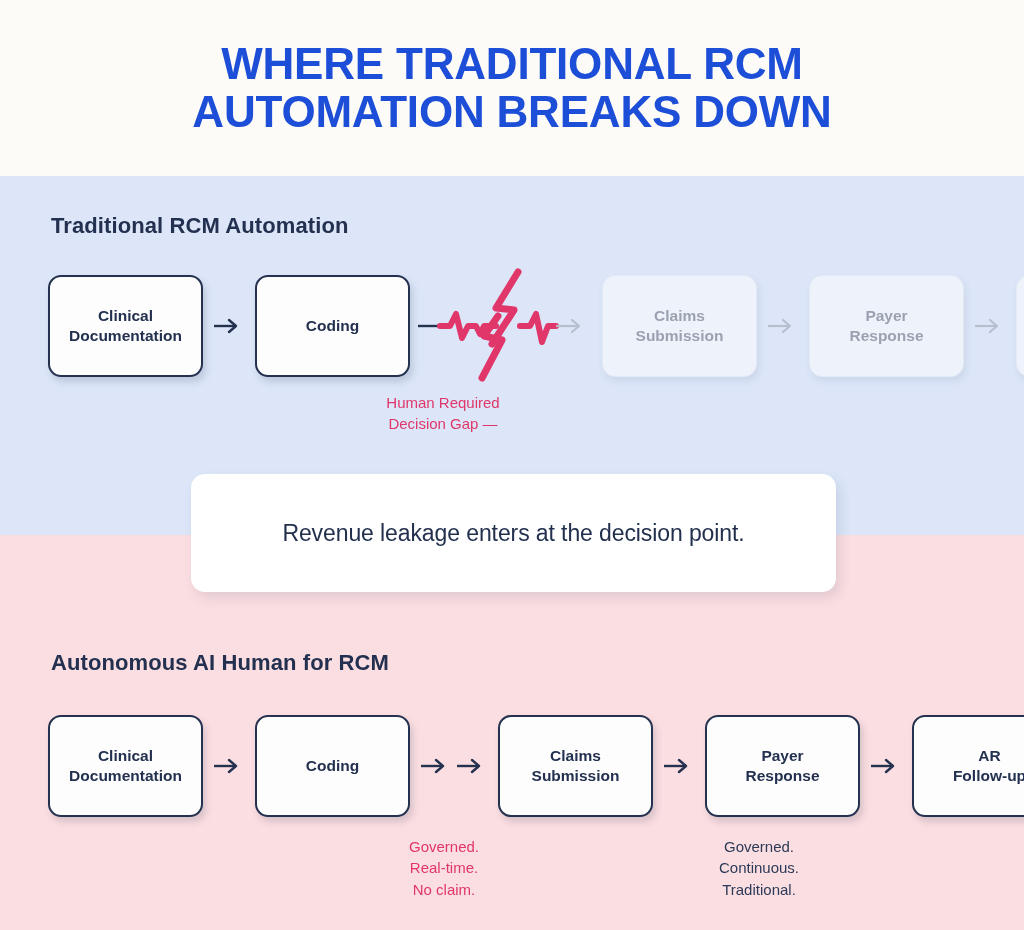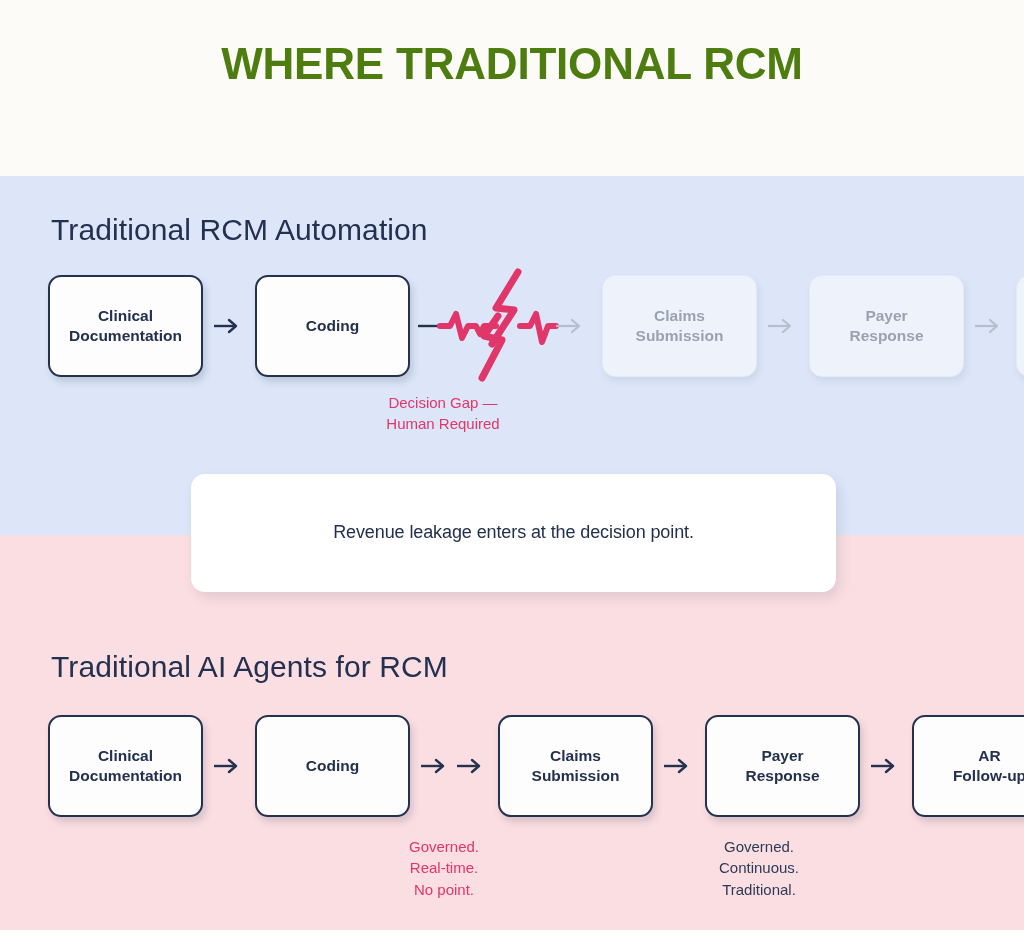--- a/index.html
+++ b/index.html
@@ -31,30 +31,30 @@
   .title-wrap {
     position: absolute;
     top: 40px; left: 0; width: 1024px;
     text-align: center;
   }
   .title-line {
     font-size: 44px;
     font-weight: 700;
     letter-spacing: -0.2px;
     line-height: 1.08;
-    color: #4d7c0f;
+    color: #1d4ed8;
     text-transform: uppercase;
     font-stretch: condensed;
   }
 
   
   .section-heading {
     position: absolute;
-    font-size: 30px;
-    font-weight: 400;
+    font-size: 22px;
+    font-weight: 700;
     color: #23304f;
     letter-spacing: 0.1px;
   }
   #heading-traditional { top: 213px; left: 51px; }
   #heading-autonomous  { top: 650px; left: 51px; }
 
   
   .flow-row {
     position: absolute;
     left: 48px;
@@ -151,36 +151,37 @@
     height: 118px;
     background: #ffffff;
     border-radius: 14px;
     box-shadow: 4px 6px 12px rgba(60, 70, 110, 0.13);
     display: flex;
     flex-direction: column;
     align-items: center;
     justify-content: center;
   }
   #callout-card .callout-line {
-    font-size: 18px;
+    font-size: 23px;
     line-height: 1.42;
     color: #22304e;
     text-align: center;
     letter-spacing: -0.1px;
   }
 </style>
 </head>
 <body>
 
 <div class="band band-top"></div>
 <div class="band band-blue"></div>
 <div class="band band-pink"></div>
 
 <div class="title-wrap">
   <div class="title-line">WHERE TRADITIONAL RCM</div>
+  <div class="title-line">AUTOMATION BREAKS DOWN</div>
 </div>
 
 <div class="section-heading" id="heading-traditional">Traditional RCM Automation</div>
 
 <div class="flow-row" id="row-traditional">
 
   <div class="node">
     <span class="node-label">Clinical<br>Documentation</span>
   </div>
 
@@ -235,29 +236,29 @@
     </svg>
   </div>
 
   <div class="node muted">
     <span class="node-label">AR<br>Follow-up</span>
   </div>
 
 </div>
 
 <div class="caption pink" id="caption-gap">
+  <div>Human Required</div>
   <div>Decision Gap —</div>
-  <div>Human Required</div>
 </div>
 
 <div id="callout-card">
   <div class="callout-line">Revenue leakage enters at the decision point.</div>
 </div>
 
-<div class="section-heading" id="heading-autonomous">Traditional AI Agents for RCM</div>
+<div class="section-heading" id="heading-autonomous">Autonomous AI Human for RCM</div>
 
 <div class="flow-row" id="row-autonomous">
 
   <div class="node">
     <span class="node-label">Clinical<br>Documentation</span>
   </div>
 
   <div class="connector">
     <svg width="30" height="20" viewBox="0 0 30 20">
       <line x1="0" y1="10" x2="21" y2="10" stroke="#24314f" stroke-width="2.4"></line>
@@ -308,20 +309,20 @@
 
   <div class="node">
     <span class="node-label">AR<br>Follow-up</span>
   </div>
 
 </div>
 
 <div class="caption pink" id="caption-decision">
   <div>Governed.</div>
   <div>Real-time.</div>
-  <div>No point.</div>
+  <div>No claim.</div>
 </div>
 
 <div class="caption navy" id="caption-payer">
   <div>Governed.</div>
   <div>Continuous.</div>
   <div>Traditional.</div>
 </div>
 
 </body></html>

